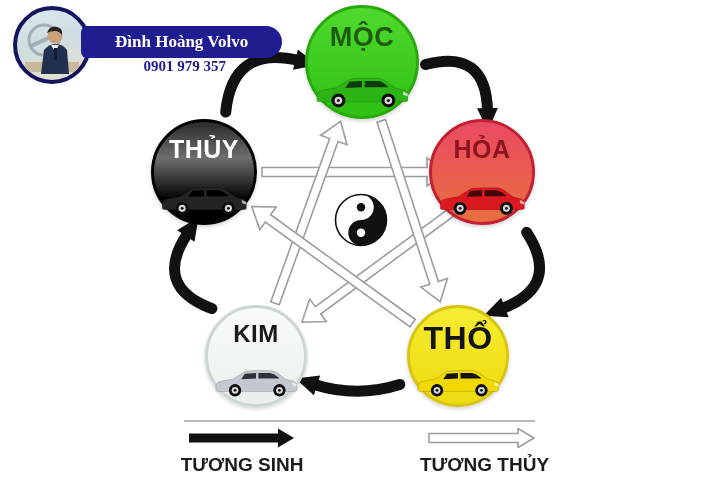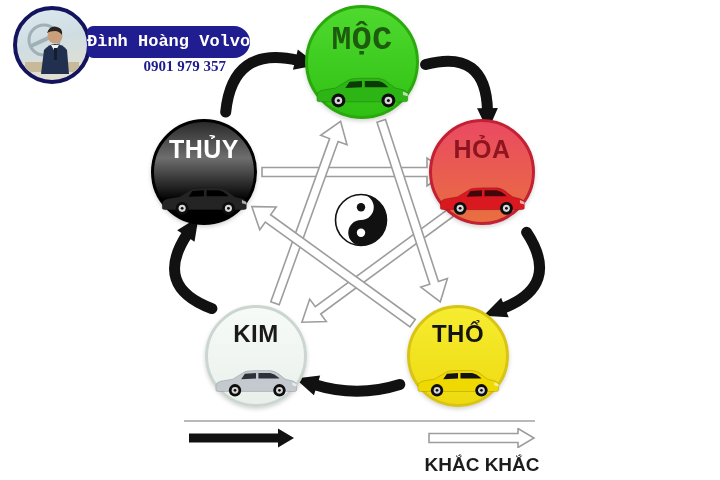--- a/index.html
+++ b/index.html
@@ -4,23 +4,23 @@
 <style>
   html,body{margin:0;padding:0;background:#fff;}
   .stage{position:relative;width:720px;height:480px;background:#fff;overflow:hidden;
          font-family:"Liberation Sans","DejaVu Sans",sans-serif;}
   #arrows{position:absolute;left:0;top:0;z-index:1;}
   
   .logo{position:absolute;left:0;top:0;z-index:6;}
   .avatar{position:absolute;left:13px;top:6px;width:70px;height:70px;border-radius:50%;
           border:4px solid #14145e;background:linear-gradient(165deg,#dce9ee 0%,#cfdde2 45%,#e7e0cd 100%);
           overflow:hidden;}
-  .banner{position:absolute;left:87px;top:26px;height:32px;line-height:32px;padding:0 0;
+  .banner{position:absolute;left:81px;top:26px;height:32px;line-height:32px;padding:0 34px;
           border-radius:10px 26px 26px 10px;color:#fff;font-weight:bold;font-size:17px;
-          font-family:Liberation Mono, monospace;white-space:nowrap;}
+          font-family:Liberation Serif, serif;white-space:nowrap;}
   .phone{position:absolute;left:86px;top:58px;width:140px;text-align:right;font-weight:bold;
          font-size:15px;font-family:"Liberation Serif","DejaVu Serif",serif;}
   
   .node{position:absolute;border-radius:50%;border:3px solid #000;box-sizing:border-box;z-index:3;
         box-shadow:0 2px 4px rgba(0,0,0,.18);}
   .nlabel{position:absolute;top:13%;left:0;width:100%;text-align:center;font-weight:bold;
           letter-spacing:.5px;}
   .car{position:absolute;bottom:7%;left:50%;transform:translateX(-50%);width:90%;}
   
   .yinyang{position:absolute;left:329px;top:188px;z-index:2;}
@@ -70,33 +70,33 @@
         <path d="M24 48 L52 44 L52 49 L24 53 Z" fill="#1b2档640" opacity="0"></path>
       </svg>
     </div>
     <div class="banner" style="background: rgb(32, 29, 144);">
       <span>Đình Hoàng Volvo</span>
     </div>
     <div class="phone" style="color: rgb(30, 27, 142);">0901 979 357</div>
   </div>
 
   <div class="node" style="left: 305px; top: 5px; height: 114px; width: 114px; background: linear-gradient(rgb(79, 217, 46), rgb(47, 192, 19)); border-color: rgb(42, 169, 13); --body: #2db515; --window: #0c3a05;">
-    <span class="nlabel" style="color: rgb(29, 92, 14); font-size: 33px; font-family: Liberation Mono, monospace;">MỘC</span>
+    <span class="nlabel" style="color: rgb(29, 92, 14); font-size: 27px;">MỘC</span>
     <svg class="car" viewBox="0 0 140 52">
         <use href="#car-shape" xlink:href="#car-shape"></use>
       </svg>
   </div>
   <div class="node" style="left: 429px; top: 119px; height: 106px; width: 106px; background: linear-gradient(rgb(234, 74, 98), rgb(233, 111, 63)); border-color: rgb(194, 32, 51); --body: #d91820; --window: #43060a;">
     <span class="nlabel" style="color: rgb(142, 20, 32); font-size: 25px;">HỎA</span>
     <svg class="car" viewBox="0 0 140 52">
         <use href="#car-shape" xlink:href="#car-shape"></use>
       </svg>
   </div>
   <div class="node" style="left: 407px; top: 305px; height: 102px; width: 102px; background: linear-gradient(rgb(246, 236, 48), rgb(238, 218, 16)); border-color: rgb(216, 196, 20); --body: #f0d900; --window: #131313;">
-    <span class="nlabel" style="color: rgb(20, 20, 20); font-size: 24px;">THỔ</span>
+    <span class="nlabel" style="color: rgb(20, 20, 20); font-size: 32px;">THỔ</span>
     <svg class="car" viewBox="0 0 140 52">
         <use href="#car-shape" xlink:href="#car-shape"></use>
       </svg>
   </div>
   <div class="node" style="left: 151px; top: 119px; height: 106px; width: 106px; background: linear-gradient(rgb(42, 42, 42) 0%, rgb(110, 110, 110) 36%, rgb(0, 0, 0) 78%); border-color: rgb(0, 0, 0); --body: #242424; --window: #000000;">
     <span class="nlabel" style="color: rgb(255, 255, 255); font-size: 25px;">THỦY</span>
     <svg class="car" viewBox="0 0 140 52">
         <use href="#car-shape" xlink:href="#car-shape"></use>
       </svg>
   </div>
@@ -114,26 +114,27 @@
     <circle cx="32" cy="19.25" r="4.2" fill="#111"></circle>
     <circle cx="32" cy="44.75" r="4.2" fill="#ffffff"></circle>
   </svg>
 
   <div class="legend">
     <div class="divider"></div>
     <div class="litem sinh">
       <svg id="sinh-icon" width="112" height="20" viewBox="0 0 112 20">
           <path d="M 3.0 14.5 L 92.0 14.5 L 92.0 19.5 L 108.0 10.0 L 92.0 0.5 L 92.0 5.5 L 3.0 5.5 Z" fill="#111111"></path>
         </svg>
+      <div class="llabel">TƯƠNG SINH</div>
     </div>
     <div class="litem khac">
       <svg id="khac-icon" width="112" height="20" viewBox="0 0 112 20">
           <path d="M 3.0 14.5 L 92.0 14.5 L 92.0 19.5 L 108.0 10.0 L 92.0 0.5 L 92.0 5.5 L 3.0 5.5 Z" fill="#ffffff" stroke="#9d9d9d" stroke-width="1.6"></path>
         </svg>
-      <div class="llabel">KHẮC KHẮC</div>
+      <div class="llabel">TƯƠNG THỦY</div>
     </div>
   </div>
 
   <svg class="hidden-defs">
     <defs>
       <g id="car-shape">
         <path d="M5 41 L5 34 Q5 28 14 26 L32 23 L50 12 Q53 9 72 9 L94 9 Q103 10 111 18 L118 23 L130 26 Q136 28 136 34 L136 41 Q136 43 131 43 L10 43 Q5 43 5 41 Z" fill="var(--body,#333)" stroke="rgba(0,0,0,0.25)" stroke-width="1"></path>
         <path d="M52 14 L70 13 L70 22 L46 23 Z" fill="var(--window,#111)"></path>
         <path d="M74 13 L93 13 Q100 14 106 20 L108 22 L74 22 Z" fill="var(--window,#111)"></path>
         <path d="M129 28 L136 31 L136 35 L129 33 Z" fill="#ffffff" opacity="0.65"></path>

